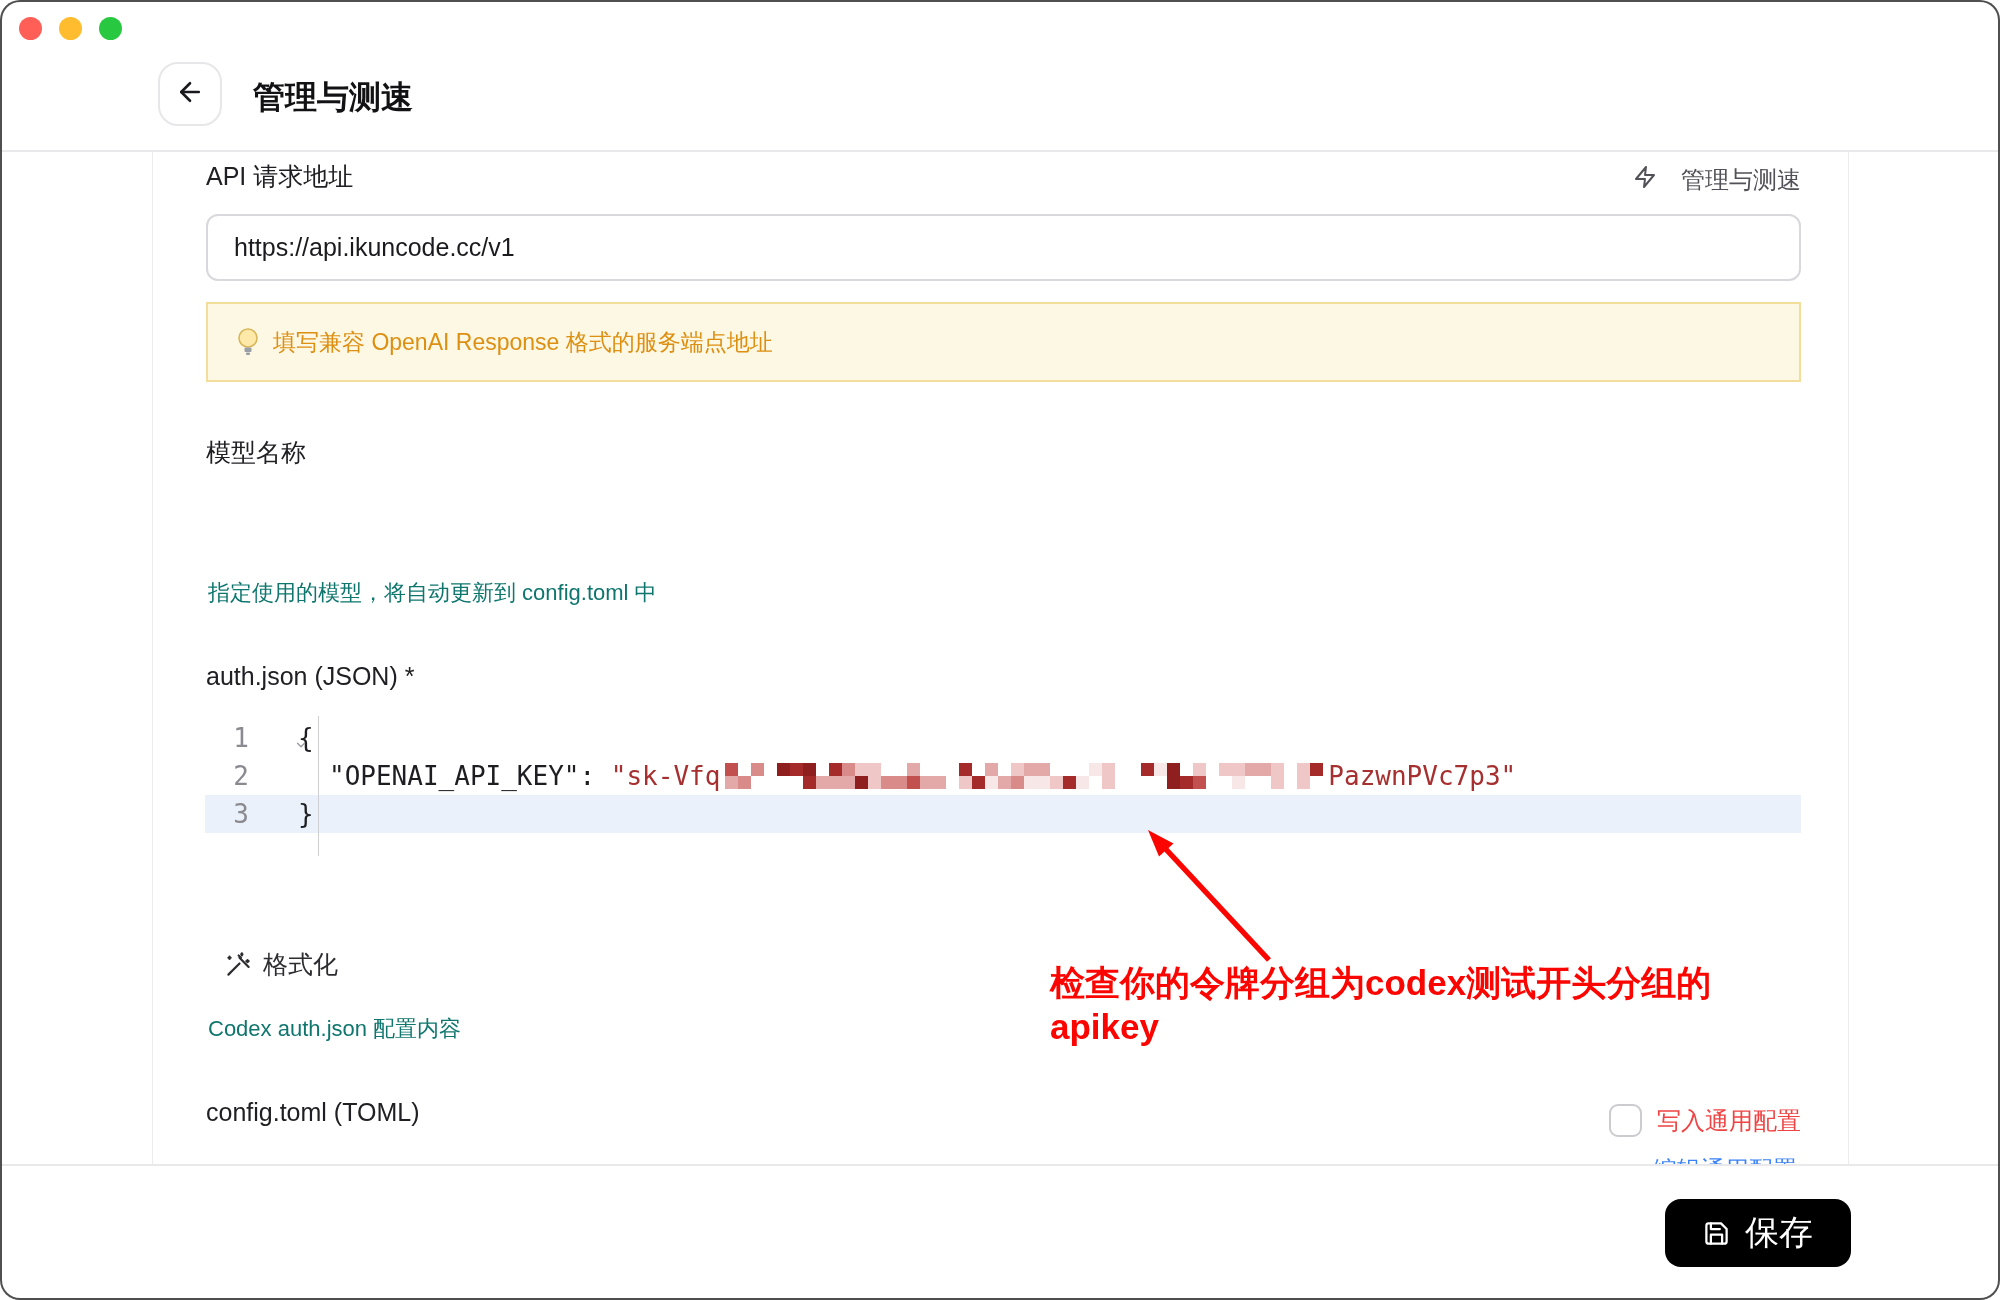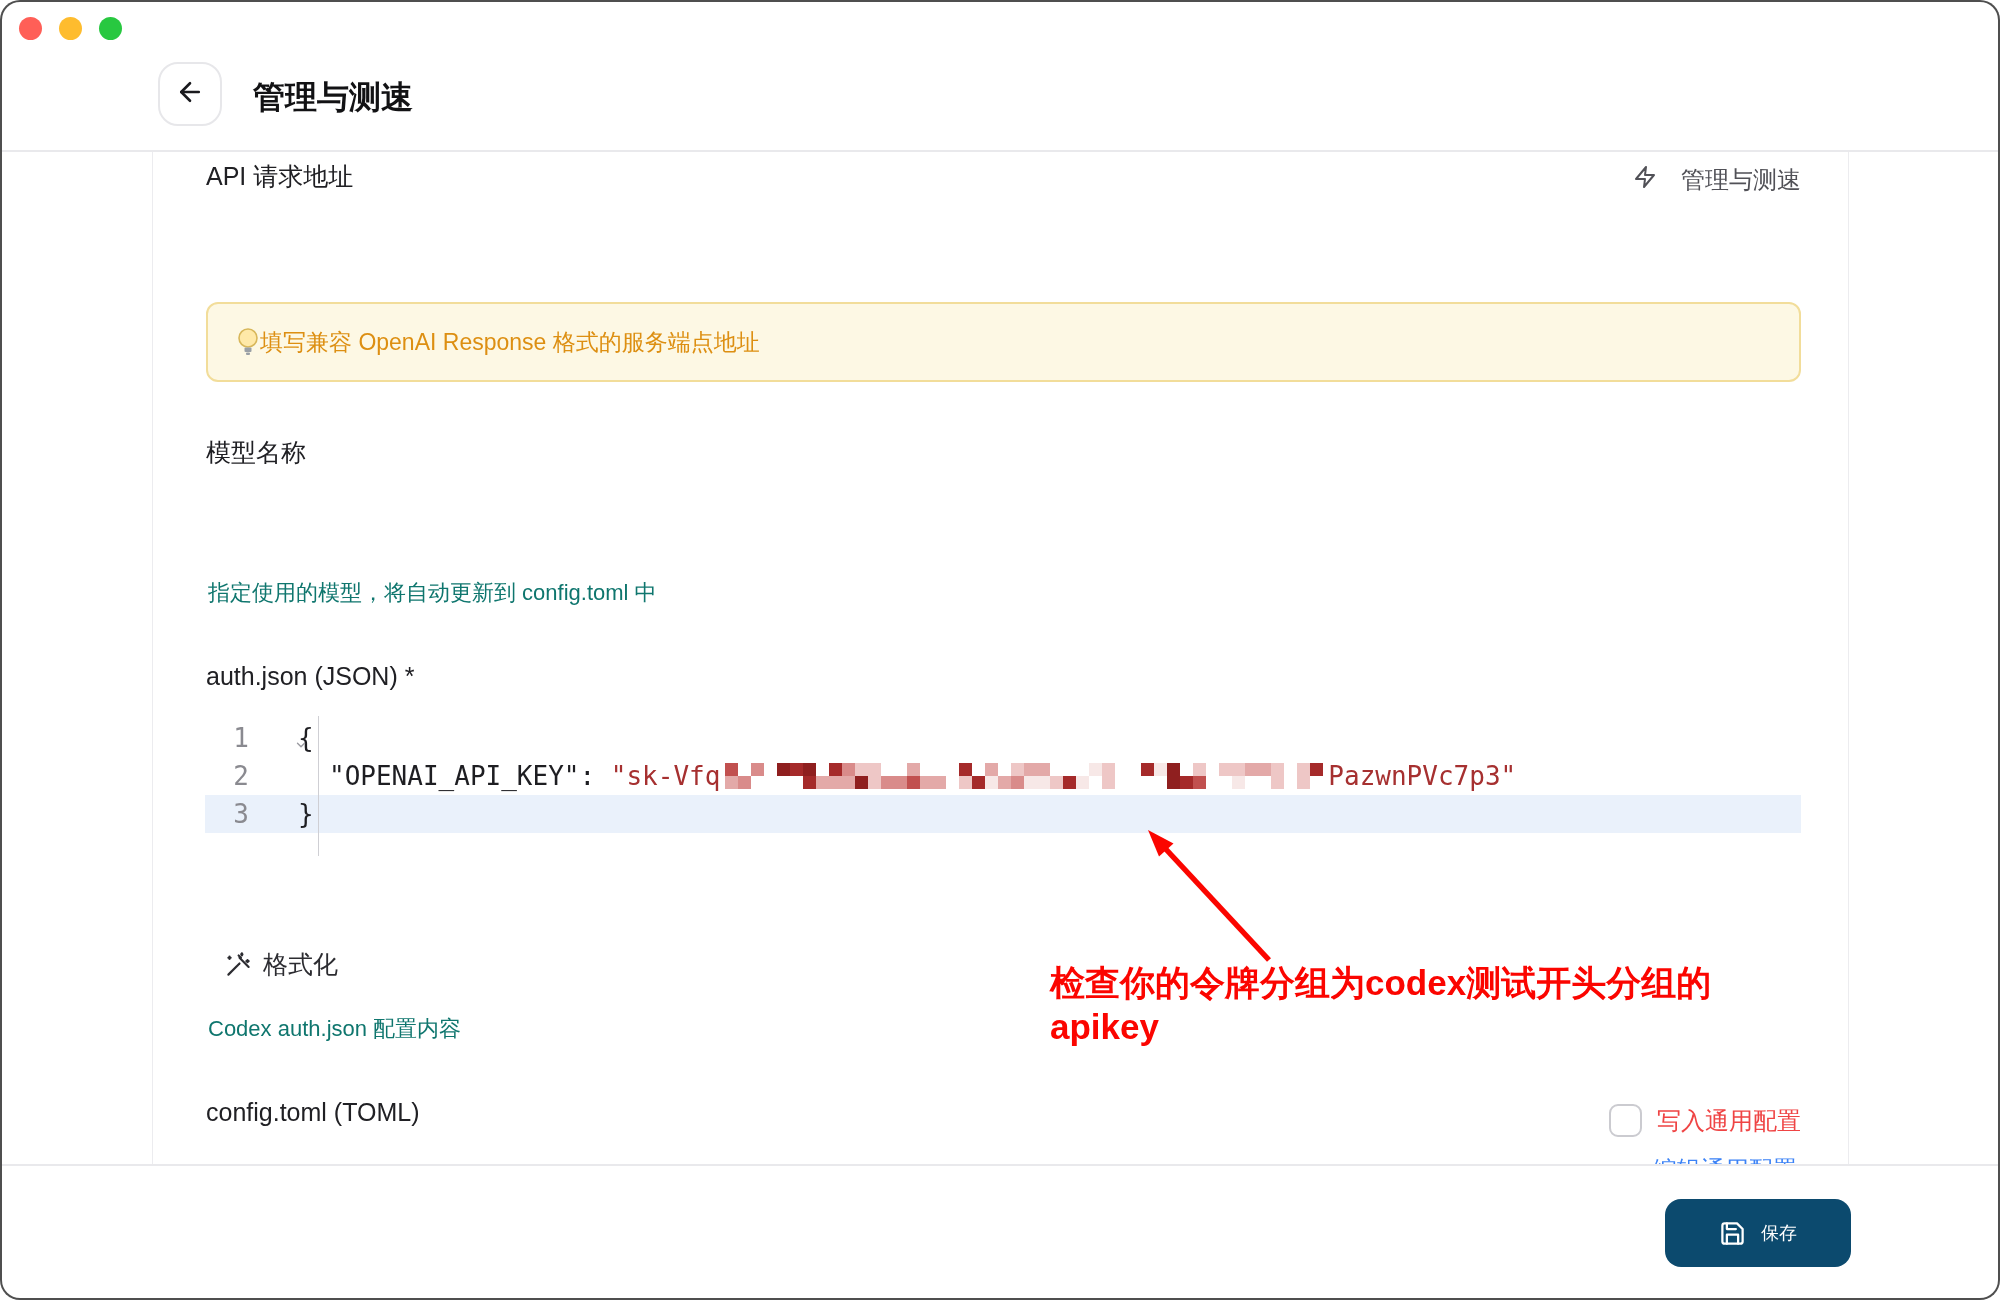--- a/index.html
+++ b/index.html
@@ -33,22 +33,22 @@
   .manage-speed { position:absolute; top:12px; right:47px; display:flex; align-items:center; gap:24px;
                   color:#515157; font-size:24px; cursor:pointer; }
 
   .text-input { position:absolute; left:53px; width:1595px; border:2px solid #d8d8dd; border-radius:12px;
                 background:#fff; font-size:25px; color:#1b1b1f; padding:0 26px;
                 font-family:"Liberation Sans","DejaVu Sans",sans-serif; outline:none; }
   .input-url   { top:62px;  height:67px; }
   .input-model { top:339px; height:70px; }
 
   .banner { position:absolute; left:53px; top:150px; width:1595px; height:80px;
-            background:#fdf8e4; border:2px solid #f2dd9a; border-radius:12px;
-            display:flex; align-items:center; padding:0 28px;
+            background:#fdf8e4; border:2px solid #f2dd9a; border-radius:0;
+            display:flex; align-items:center; gap:13px; padding:0 28px;
             color:#dd8f12; font-size:23px; }
 
   
   .editor { position:absolute; left:52px; top:564px; width:1596px; height:150px;
             font-family:"DejaVu Sans Mono","Liberation Mono",monospace; font-size:26px; cursor:text; }
   .editor .sep { position:absolute; left:113px; top:0; width:1px; height:140px; background:#cfcfd4; }
   .ed-row { position:absolute; left:0; width:1596px; height:38px; display:flex; align-items:center; }
   .ed-row.active { background:#eaf1fb; }
   .gutter-num { width:78px; padding-right:34px; text-align:right; color:#8a8a90; flex:none; }
   .fold { position:absolute; left:88px; top:12px; width:16px; height:14px; cursor:pointer; }
@@ -68,23 +68,23 @@
   .cb-label { font-size:24px; color:#ef4444; }
   .edit-link { position:absolute; top:1002px; right:51px; font-size:24px; color:#3b82f6; cursor:pointer; }
 
   
   .annotation-text { position:absolute; left:1048px; top:958px; width:740px;
                      font-size:35px; font-weight:800; color:#fb0500; z-index:5; }
   .arrow-svg { position:absolute; inset:0; pointer-events:none; z-index:5; }
 
   
   .save-btn { position:absolute; left:1663px; top:1197px; width:186px; height:68px;
-              background:#0c4a6e; border:none; border-radius:16px; cursor:pointer;
+              background:#000000; border:none; border-radius:16px; cursor:pointer;
               display:flex; align-items:center; justify-content:center; gap:15px;
-              color:#fff; font-size:18px; font-family:"Liberation Sans","DejaVu Sans",sans-serif; }
+              color:#fff; font-size:34px; font-family:"Liberation Sans","DejaVu Sans",sans-serif; }
 </style>
 </head>
 <body>
 
 <div class="window">
 
   <div class="traffic t-red"></div>
   <div class="traffic t-yellow"></div>
   <div class="traffic t-green"></div>
 
@@ -107,20 +107,21 @@
 
     <div class="manage-speed">
       <span>
         <svg width="24" height="24" viewBox="0 0 24 24" fill="none" stroke="#515157" stroke-width="2" stroke-linejoin="round">
             <polygon points="13 2 3 14 12 14 11 22 21 10 12 10 13 2"></polygon>
           </svg>
       </span>
       <span>管理与测速</span>
     </div>
 
+    <input class="text-input input-url" type="text" value="https://api.ikuncode.cc/v1" style="">
 
     <div class="banner">
       <span style="display:flex;">
         <svg width="24" height="30" viewBox="0 0 24 30">
           <circle cx="12" cy="11" r="9" fill="#ffe9a8" stroke="#d8b75a" stroke-width="1.6"></circle>
           <rect x="8.5" y="20.5" width="7" height="4.5" rx="1" fill="#9aa0a6"></rect>
           <rect x="10" y="25.5" width="4" height="2.5" rx="1" fill="#9aa0a6"></rect>
         </svg>
       </span>
       <span>填写兼容 OpenAI Response 格式的服务端点地址</span>

